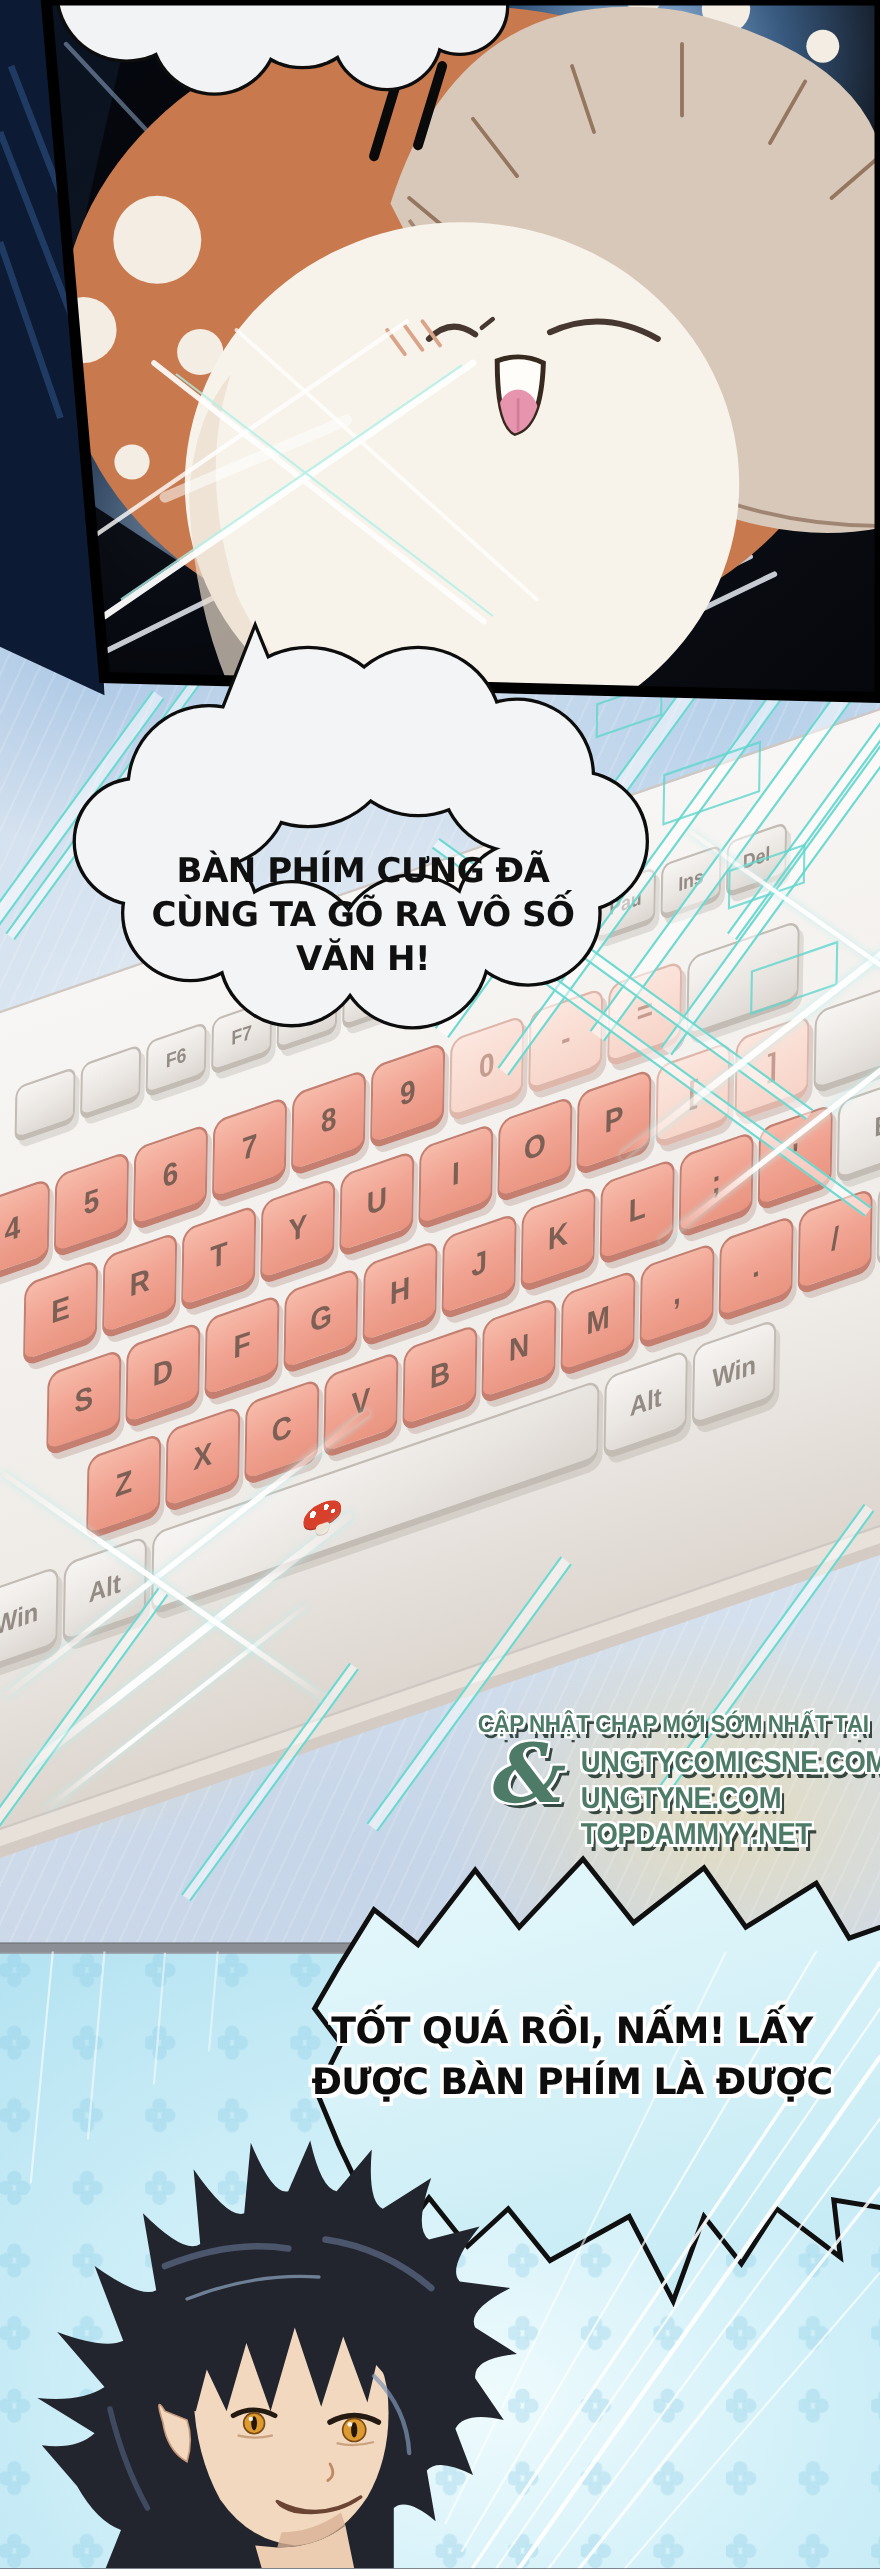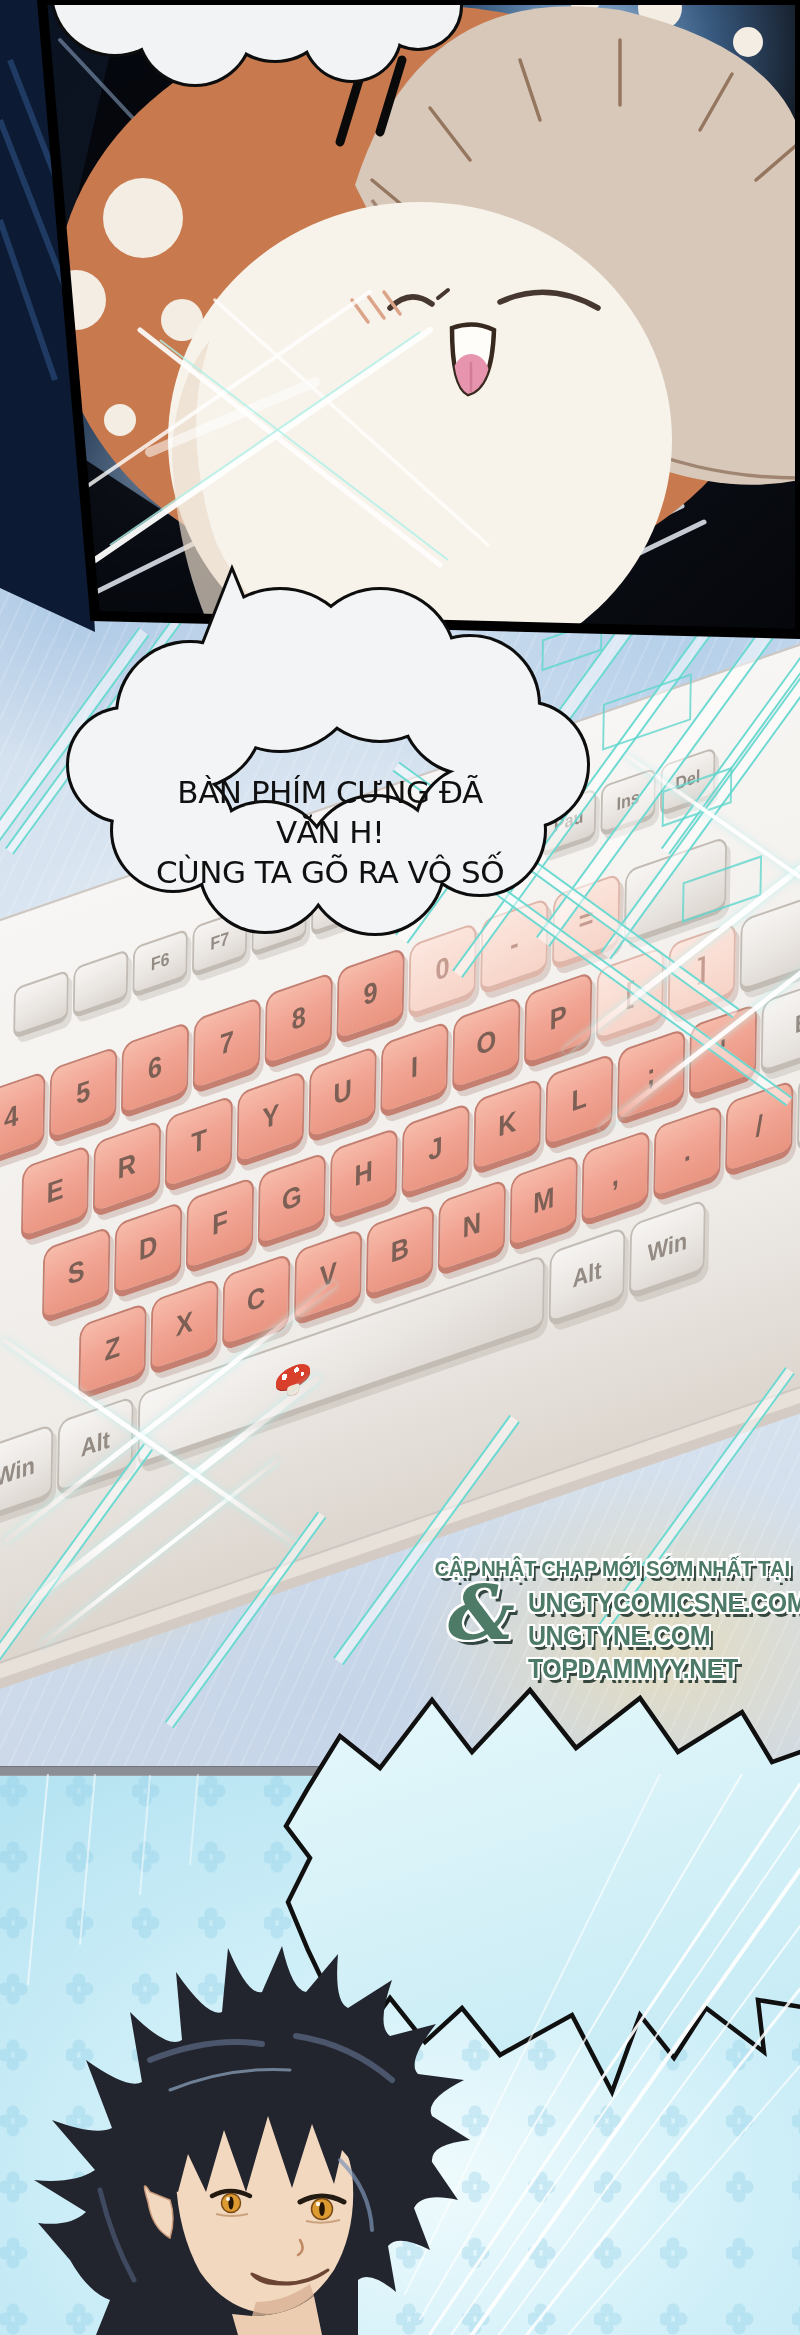--- a/index.html
+++ b/index.html
@@ -62,21 +62,21 @@
   .glitchbox{position:absolute; border:2px solid rgba(95,214,205,.8);
     transform:rotate(-19deg) skewX(-20deg);}
   .spark{position:absolute; border-radius:3px;
     background:linear-gradient(90deg, rgba(255,255,255,0), rgba(255,255,255,.95) 30% 70%, rgba(255,255,255,0));
     box-shadow:0 0 7px rgba(185,240,238,.85);}
   
   .panel1{position:absolute; left:0; top:0; width:800px; height:648px; z-index:20;}
   
   .cloud{position:absolute; left:25px; top:545px; width:580px; height:410px; z-index:30;}
   .cloud-text{position:absolute; left:110px; top:772px; width:440px; z-index:31;
-    text-align:center; font-weight:normal; font-size:31px; line-height:40px; color:#101010; letter-spacing:-0.5px;}
+    text-align:center; font-weight:bold; font-size:31px; line-height:40px; color:#101010; letter-spacing:-0.5px;}
   
   .wm{position:absolute; z-index:35; color:#4d7b67; font-family:"Liberation Sans",sans-serif; font-weight:bold;
     text-shadow:-2px -2px 0 #fff,2px -2px 0 #fff,-2px 2px 0 #fff,2px 2px 0 #fff,0 -2px 0 #fff,0 2px 0 #fff,-2px 0 0 #fff,2px 0 0 #fff,4px 5px 0 rgba(25,45,38,.85);}
   .wm-tagline{left:432px; top:1556px; width:360px; text-align:center; font-size:20.5px; letter-spacing:-0.5px; transform:scaleY(1.08);}
   .wm-amp{left:448px; top:1576px; font-size:74px; line-height:74px; font-family:"DejaVu Serif", serif; font-style:italic;}
   .wm-sites{left:528px; top:1590px; font-size:25px; line-height:30px; letter-spacing:-0.5px; transform:scaleY(1.1);}
   
   .divider{position:absolute; left:0; top:1766px; width:800px; height:8px; background:#8b8f95;
     border-top:1px solid #70747a; border-bottom:1px solid #9da1a7; z-index:6;}
   .panel3{position:absolute; left:0; top:1774px; width:800px; height:561px; z-index:5;
@@ -362,22 +362,22 @@
         <circle cx="500" cy="220" r="62"></circle>
         <circle cx="455" cy="285" r="64"></circle>
       <circle cx="350" cy="320" r="68"></circle>
         <circle cx="240" cy="322" r="64"></circle>
         <circle cx="148" cy="285" r="60"></circle>
       <circle cx="100" cy="220" r="56"></circle>
     </g>
   </svg>
   <div class="cloud-text">
     <div>BÀN PHÍM CƯNG ĐÃ</div>
+    <div>CÙNG TA GÕ RA VÔ SỐ</div>
     <div>VĂN H!</div>
-    <div>CÙNG TA GÕ RA VÔ SỐ</div>
   </div>
 
   <div class="wm wm-tagline">CẬP NHẬT CHAP MỚI SỚM NHẤT TẠI</div>
   <div class="wm wm-amp">&amp;</div>
   <div class="wm wm-sites">
     <div>UNGTYCOMICSNE.COM</div>
     <div>UNGTYNE.COM</div>
     <div>TOPDAMMYY.NET</div>
   </div>
 
@@ -449,15 +449,17 @@
       <ellipse cx="322" cy="269" rx="2.8" ry="7" fill="#241505"></ellipse>
       <circle cx="318" cy="264" r="2.2" fill="#fff" opacity="0.9"></circle>
       <path d="M306,281 Q322,285 340,280" stroke="#caa27e" stroke-width="2" fill="none"></path>
     </g>
 
     <path d="M300,300 Q306,310 298,315" stroke="#c08a62" stroke-width="2.5" fill="none" stroke-linecap="round"></path>
     <path d="M252,334 Q290,354 328,330 Q304,348 268,343 Q256,340 252,334 Z" fill="#ffffff" stroke="#6b4433" stroke-width="3" stroke-linejoin="round"></path>
   </svg>
 
   <div class="bubble2-text">
+    <div>TỐT QUÁ RỒI, NẤM! LẤY</div>
+    <div>ĐƯỢC BÀN PHÍM LÀ ĐƯỢC</div>
   </div>
 
 </div>
 
 </body></html>

